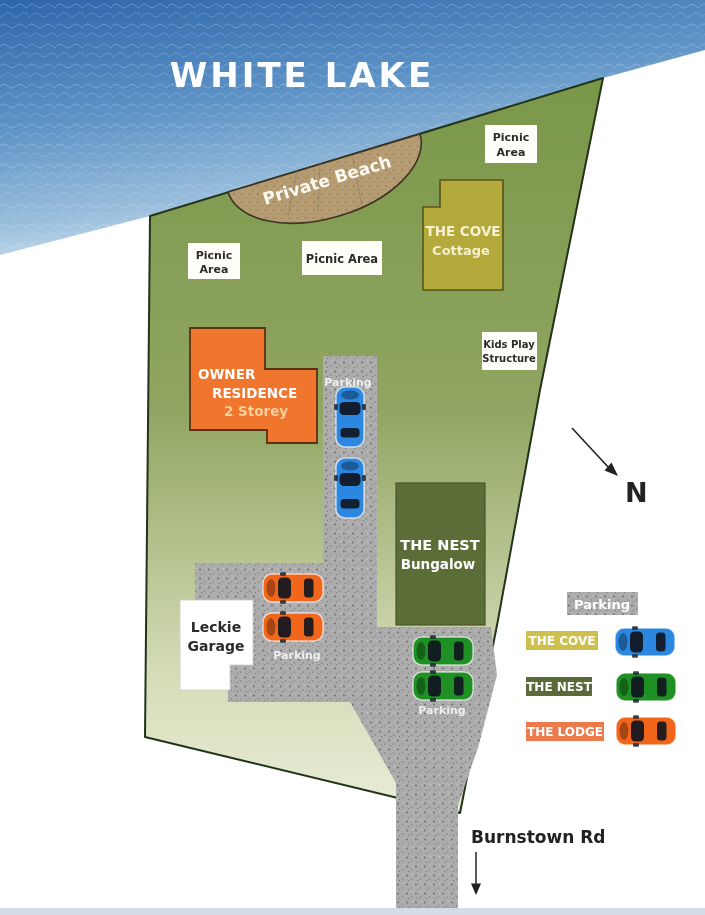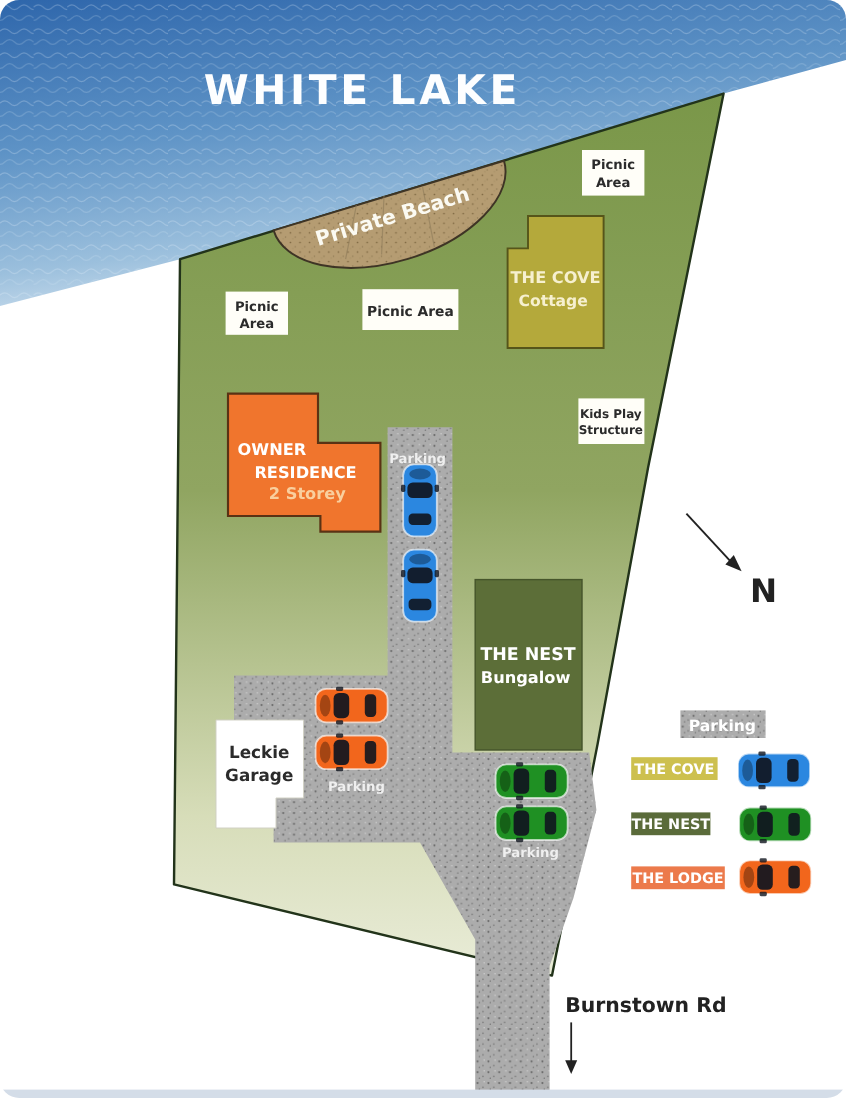--- a/index.html
+++ b/index.html
@@ -1,17 +1,17 @@
 <!DOCTYPE html>
 <html><head>
 <meta charset="utf-8">
 <style>
   html,body{margin:0;padding:0;background:#fff;}
   #stage{position:relative;width:705px;height:915px;background:#ffffff;overflow:hidden;
-         font-family:"DejaVu Sans","Liberation Sans",sans-serif;border-radius:16px;}
+         font-family:"DejaVu Sans","Liberation Sans",sans-serif;}
   svg{display:block;}
   text{font-family:"DejaVu Sans","Liberation Sans",sans-serif;font-weight:bold;}
   .lbl-box{fill:#fffef8;}
   .lbl-txt{fill:#2b2b2b;}
   .white-txt{fill:#ffffff;}
   .cream-txt{fill:#f6f0cf;}
   .peach-txt{fill:#f9cf9e;}
   .road-lbl{fill:#efefef;}
   .dark-txt{fill:#222222;}
 </style>

